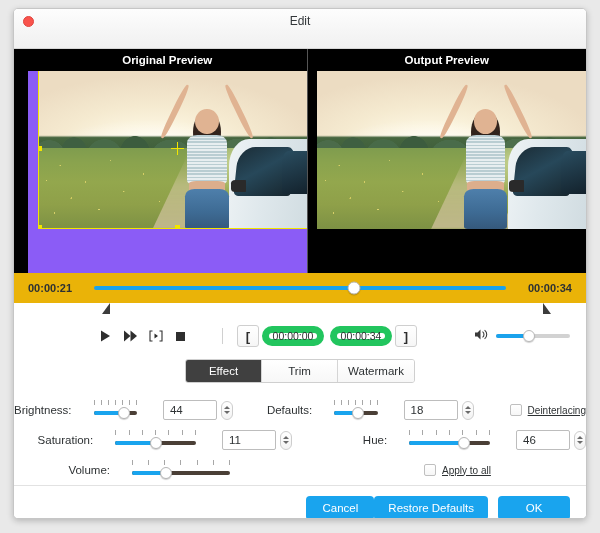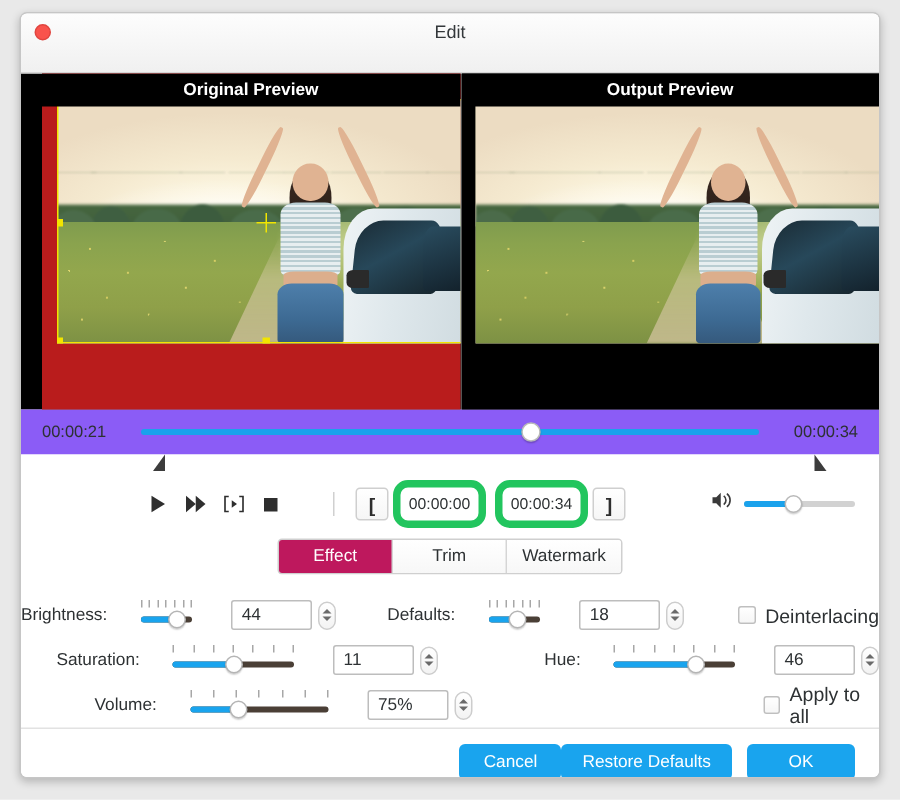--- a/index.html
+++ b/index.html
@@ -42,21 +42,21 @@
   }
 
   
   .previews {
     height: 224px;
     display: flex;
     background: #000;
     flex: 0 0 auto;
   }
   .pane { width: 50%; position: relative; overflow: hidden; }
-  .pane.left  { background: #b91c1c; margin-left: 14px; }
+  .pane.left  { background: #8b5cf6; margin-left: 14px; }
   .pane.right { background: #000; }
   .pane-title {
     position: relative; z-index: 5;
     height: 22px; line-height: 22px;
     text-align: center;
     color: #ffffff; font-size: 11.5px; font-weight: bold;
     background: #000;
   }
   .divider-v {
     width: 1px; background: #555; height: 100%;
@@ -205,21 +205,22 @@
   }
   .crosshair::before { left: 6px; top: 0;  width: 1px; height: 13px; }
   .crosshair::after  { left: 0;  top: 6px; width: 13px; height: 1px; }
 
   
   .timeline-row {
     height: 30px;
     display: flex; align-items: center;
     padding: 0 14px;
     flex: 0 0 auto;
-    background: #8b5cf6;
+    background: #eab308;
+    font-weight: bold;
   }
   .time-label { font-size: 11px; color: #2d3133; width: 58px; }
   .time-label.right { text-align: right; }
   .track-wrap {
     flex: 1; position: relative; height: 20px;
     margin: 0 8px;
     display: flex; align-items: center;
   }
   .track {
     width: 100%; height: 4px; border-radius: 2px;
@@ -271,22 +272,22 @@
   }
   .time-group { display: flex; align-items: center; }
   .bracket {
     width: 22px; height: 22px;
     border: 1px solid #cfcfcf; border-radius: 3px;
     background: linear-gradient(#fff,#f6f6f6);
     display: flex; align-items: center; justify-content: center;
     font-size: 13px; color: #2e2e2e; font-weight: bold;
   }
   .time-field {
-    height: 32px; min-width: 62px;
-    border: 5px solid #22c55e; border-radius: 10px;
+    height: 20px; min-width: 62px;
+    border: 7px solid #22c55e; border-radius: 10px;
     background: #fff;
     font-size: 10.5px; color: #2d3133;
     display: flex; align-items: center; justify-content: center;
     margin: 0 3px;
   }
   .vol-group {
     display: flex; align-items: center; gap: 6px;
     margin-left: auto;
   }
   .vol-track-wrap { position: relative; width: 74px; height: 14px; display:flex; align-items:center; }
@@ -318,21 +319,21 @@
     overflow: hidden;
   }
   .tab {
     width: 76px; height: 22px;
     display: flex; align-items: center; justify-content: center;
     font-size: 11.5px; color: #2d3133;
     background: linear-gradient(#ffffff,#f7f7f7);
     border-right: 1px solid #d5d5d5;
   }
   .tab:last-child { border-right: none; }
-  .tab.active { background: #be185d; color: #fff; }
+  .tab.active { background: #404040; color: #fff; }
 
   
   .params {
     flex: 1 1 auto;
     padding: 12px 0 0 0;
     background: #fff;
   }
   .prow { display: flex; align-items: center; height: 30px; gap: 14px; }
   .plabel {
     font-size: 11.5px; color: #2d3133;
@@ -387,21 +388,21 @@
   }
   .stepper i.up   { border-width: 0 3px 3px 3px; border-color: transparent transparent #6a6a6a transparent; }
   .stepper i.down { border-width: 3px 3px 0 3px; border-color: #6a6a6a transparent transparent transparent; }
 
   .checkbox-item { display: flex; align-items: center; gap: 6px; }
   .cbox {
     width: 12px; height: 12px;
     border: 1px solid #bfbfbf; border-radius: 2px;
     background: linear-gradient(#fff,#f6f6f6);
   }
-  .cblabel { font-size: 13px; color: #2d3133; }
+  .cblabel { font-size: 10px; color: #2d3133; text-decoration: underline; }
 
   
   .footer {
     height: 44px;
     border-top: 1px solid #e2e2e2;
     display: flex; align-items: center;
     padding: 0 16px;
     flex: 0 0 auto;
     background: #fff;
   }
@@ -679,27 +680,20 @@
             <i></i>
             <i></i>
             <i></i>
             <i></i>
             <i></i>
           </span>
         <span class="s-track"></span>
         <span class="s-fill" id="fillVolume" style="width: 35%;"></span>
         <span class="s-knob" id="knobVolume" style="left: 35%;"></span>
       </div>
-      <div class="stepper-wrap">
-        <span class="num-field">75%</span>
-        <span class="stepper">
-            <i class="up"></i>
-            <i class="down"></i>
-          </span>
-      </div>
       <div class="checkbox-item" style="margin-left:180px">
         <span class="cbox"></span>
         <span class="cblabel">Apply to all</span>
       </div>
     </div>
   </div>
 
   <div class="footer">
     <button class="btn cancel">Cancel</button>
     <button class="btn restore">Restore Defaults</button>

